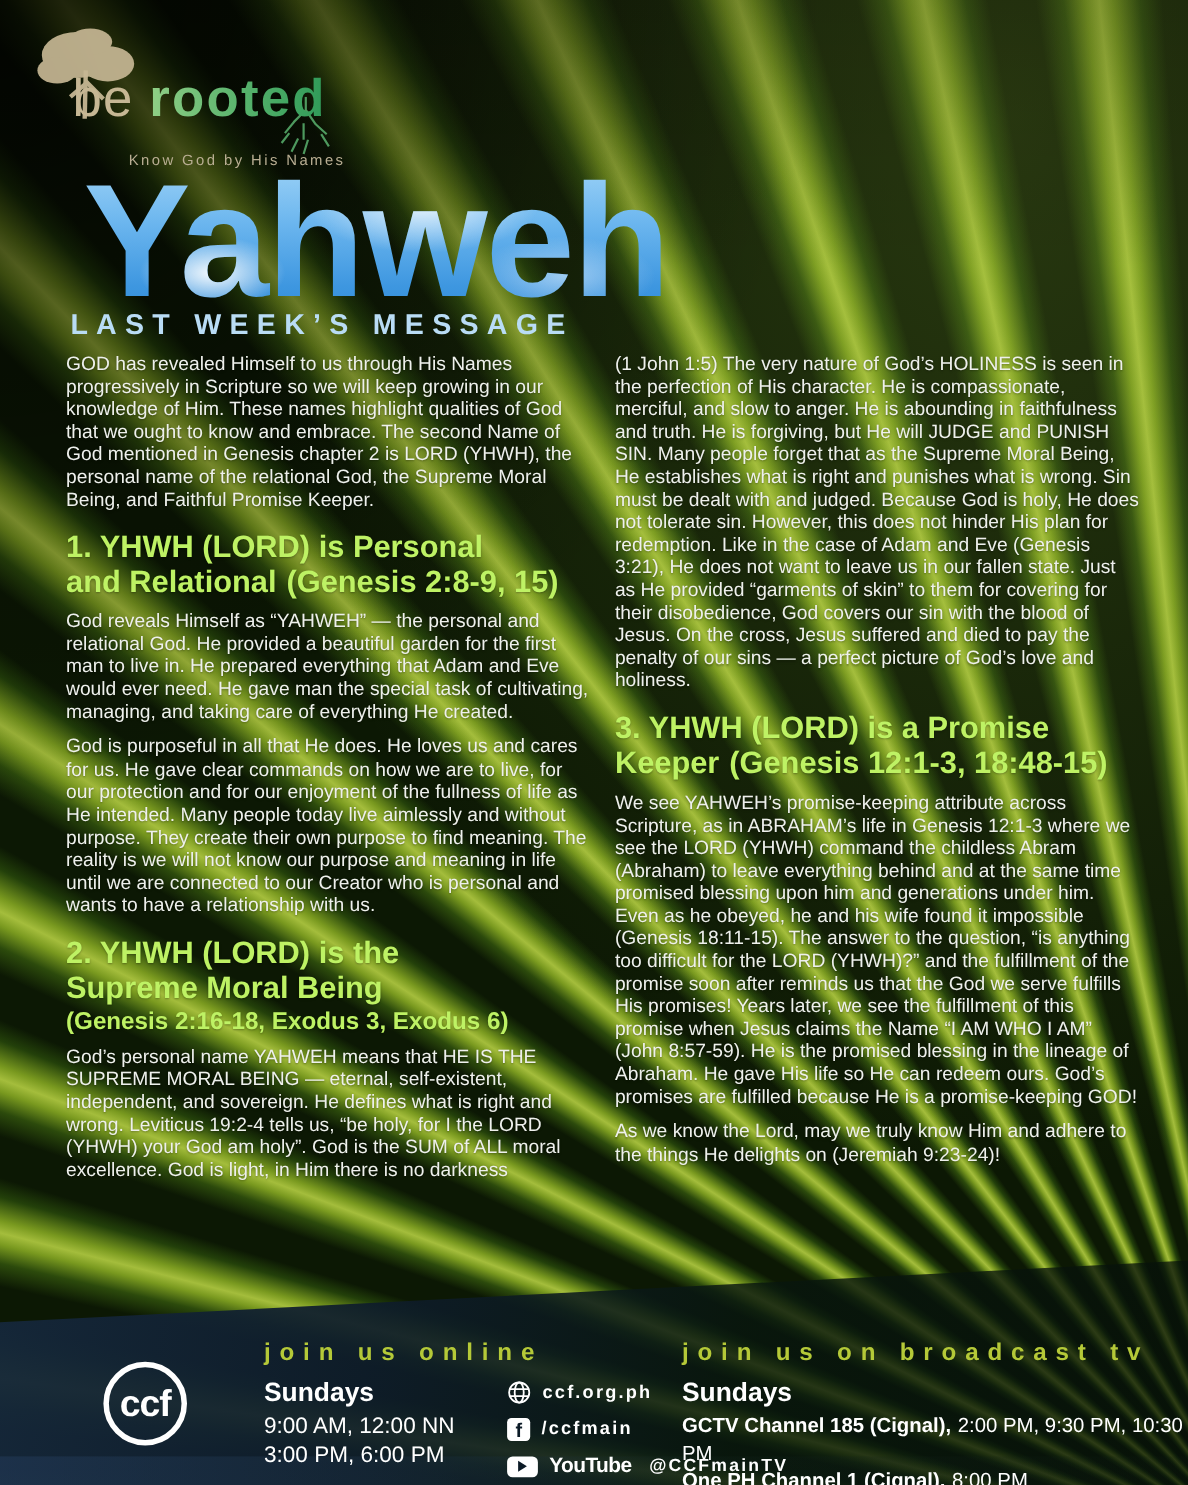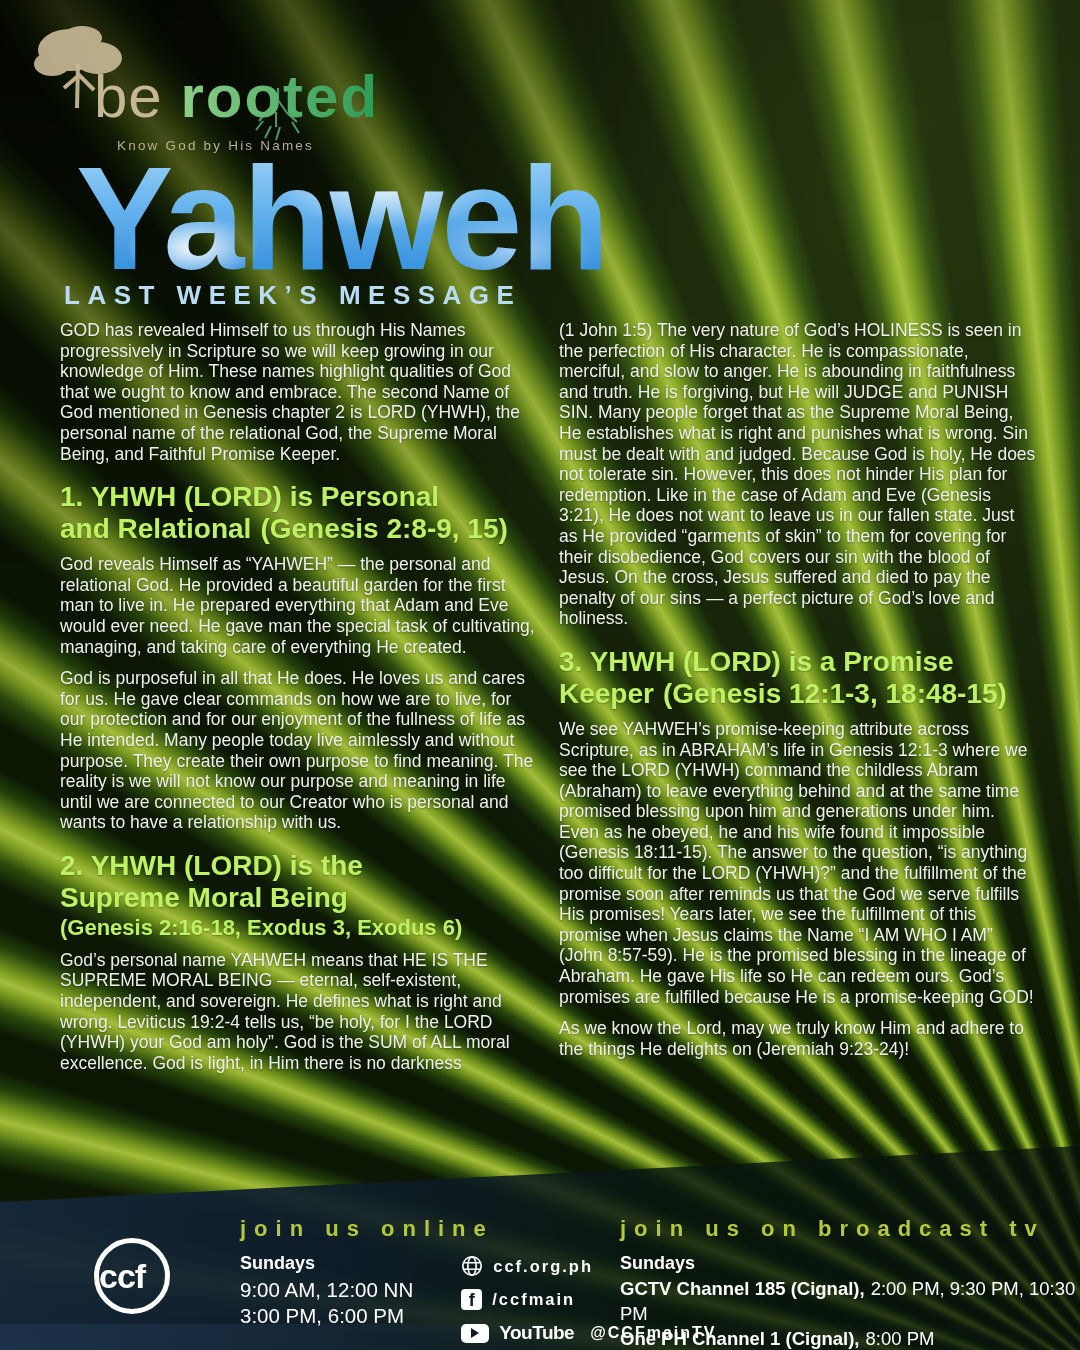--- a/index.html
+++ b/index.html
@@ -15,22 +15,22 @@
       #0c1804 0deg 0.9deg,#2c4a0c 1.9deg,#79991f 2.7deg,#a4bd3c 3.2deg,
       #79991f 3.7deg,#23400a 4.7deg,#0c1804 5.5deg 6.3deg);}
   .bg-shade{position:absolute;inset:0;
     background:
       radial-gradient(circle at -2% -2%, rgba(0,0,0,.85) 0%, rgba(0,0,0,.5) 16%, rgba(0,0,0,0) 44%),
       radial-gradient(ellipse at 85% 8%, rgba(170,205,70,.18), rgba(0,0,0,0) 55%),
       linear-gradient(180deg, rgba(0,0,0,.25) 0%, rgba(0,0,0,0) 18%);}
   
   .brand-tree{position:absolute;left:30px;top:24px;}
   .brand-roots{position:absolute;left:246px;top:88px;}
-  .brand-title{position:absolute;left:66px;top:62px;font-size:60px;font-weight:400;
-    color:#c6b794;letter-spacing:1px;margin-left:28px;}
+  .brand-title{position:absolute;left:66px;top:62px;font-size:48px;font-weight:400;
+    color:#c6b794;letter-spacing:1px;}
   .brand-title .rooted{font-weight:800;letter-spacing:2px;
     background:linear-gradient(90deg,#90cf86 0%,#55b16b 55%,#2f9a58 100%);
     -webkit-background-clip:text;background-clip:text;color:transparent;}
   .brand-tagline{position:absolute;left:117px;top:104px;font-size:13.5px;color:#b9ae93;
     letter-spacing:2.2px;margin-top:34px;}
   
   .page-title{position:absolute;left:76px;top:146px;font-size:146px;font-weight:800;
     letter-spacing:-2px;line-height:1;
     background:
       radial-gradient(ellipse 95px 48px at 22% 70%, rgba(255,255,255,.95), rgba(255,255,255,0) 70%),
@@ -50,26 +50,26 @@
   .sec-h .ref{font-size:28px;margin-left:9px;}
   .sec-h .ref-line{display:block;font-size:22px;line-height:27px;}
   
   .footer{position:absolute;left:0;top:1140px;width:1080px;height:210px;z-index:1;
     clip-path:polygon(0 62px,100% 6px,100% 100%,0 100%);
     background:linear-gradient(97deg, rgba(21,39,58,.97) 0%, rgba(14,28,42,.93) 32%,
       rgba(8,22,14,.82) 62%, rgba(6,16,9,.74) 100%);}
   .bottom-strip{position:absolute;left:0;bottom:0;width:1080px;height:26px;z-index:2;
     background:linear-gradient(90deg, rgba(36,60,92,.5) 0%, rgba(20,36,30,.22) 60%, rgba(14,26,18,.12) 100%);}
   .ccf-logo{position:absolute;left:94px;top:1238px;width:66px;height:66px;z-index:3;
-    border:5px solid #fff;border-radius:50%;display:flex;align-items:center;}
+    border:5px solid #fff;border-radius:50%;display:flex;align-items:center;justify-content:center;}
   .ccf-logo span{color:#fff;font-size:34px;font-weight:800;letter-spacing:-1px;}
   .f-heading{font-size:22px;font-weight:700;color:#b5c938;letter-spacing:8px;}
   .online-block{position:absolute;left:240px;top:1216px;z-index:3;color:#fff;}
   .online-cols{display:flex;gap:48px;margin-top:11px;}
-  .f-day{font-size:18px;font-weight:800;line-height:1.15;}
+  .f-day{font-size:24px;font-weight:800;line-height:1.15;}
   .f-times{font-size:20.5px;line-height:1.3;margin-top:3px;}
   .links-col{display:flex;flex-direction:column;gap:12px;padding-top:2px;}
   .link-row{display:flex;align-items:center;gap:10px;}
   .link-label{font-size:16.5px;font-weight:700;letter-spacing:2px;}
   .fb-badge{width:21px;height:21px;background:#fff;border-radius:4px;display:flex;
     align-items:flex-end;justify-content:center;color:#0b1a26;font-weight:800;font-size:18px;line-height:19px;}
   .yt-badge{width:28px;height:19px;background:#fff;border-radius:5px;display:flex;
     align-items:center;justify-content:center;}
   .yt-tri{width:0;height:0;border-left:8px solid #0b1a26;border-top:5px solid transparent;
     border-bottom:5px solid transparent;}

